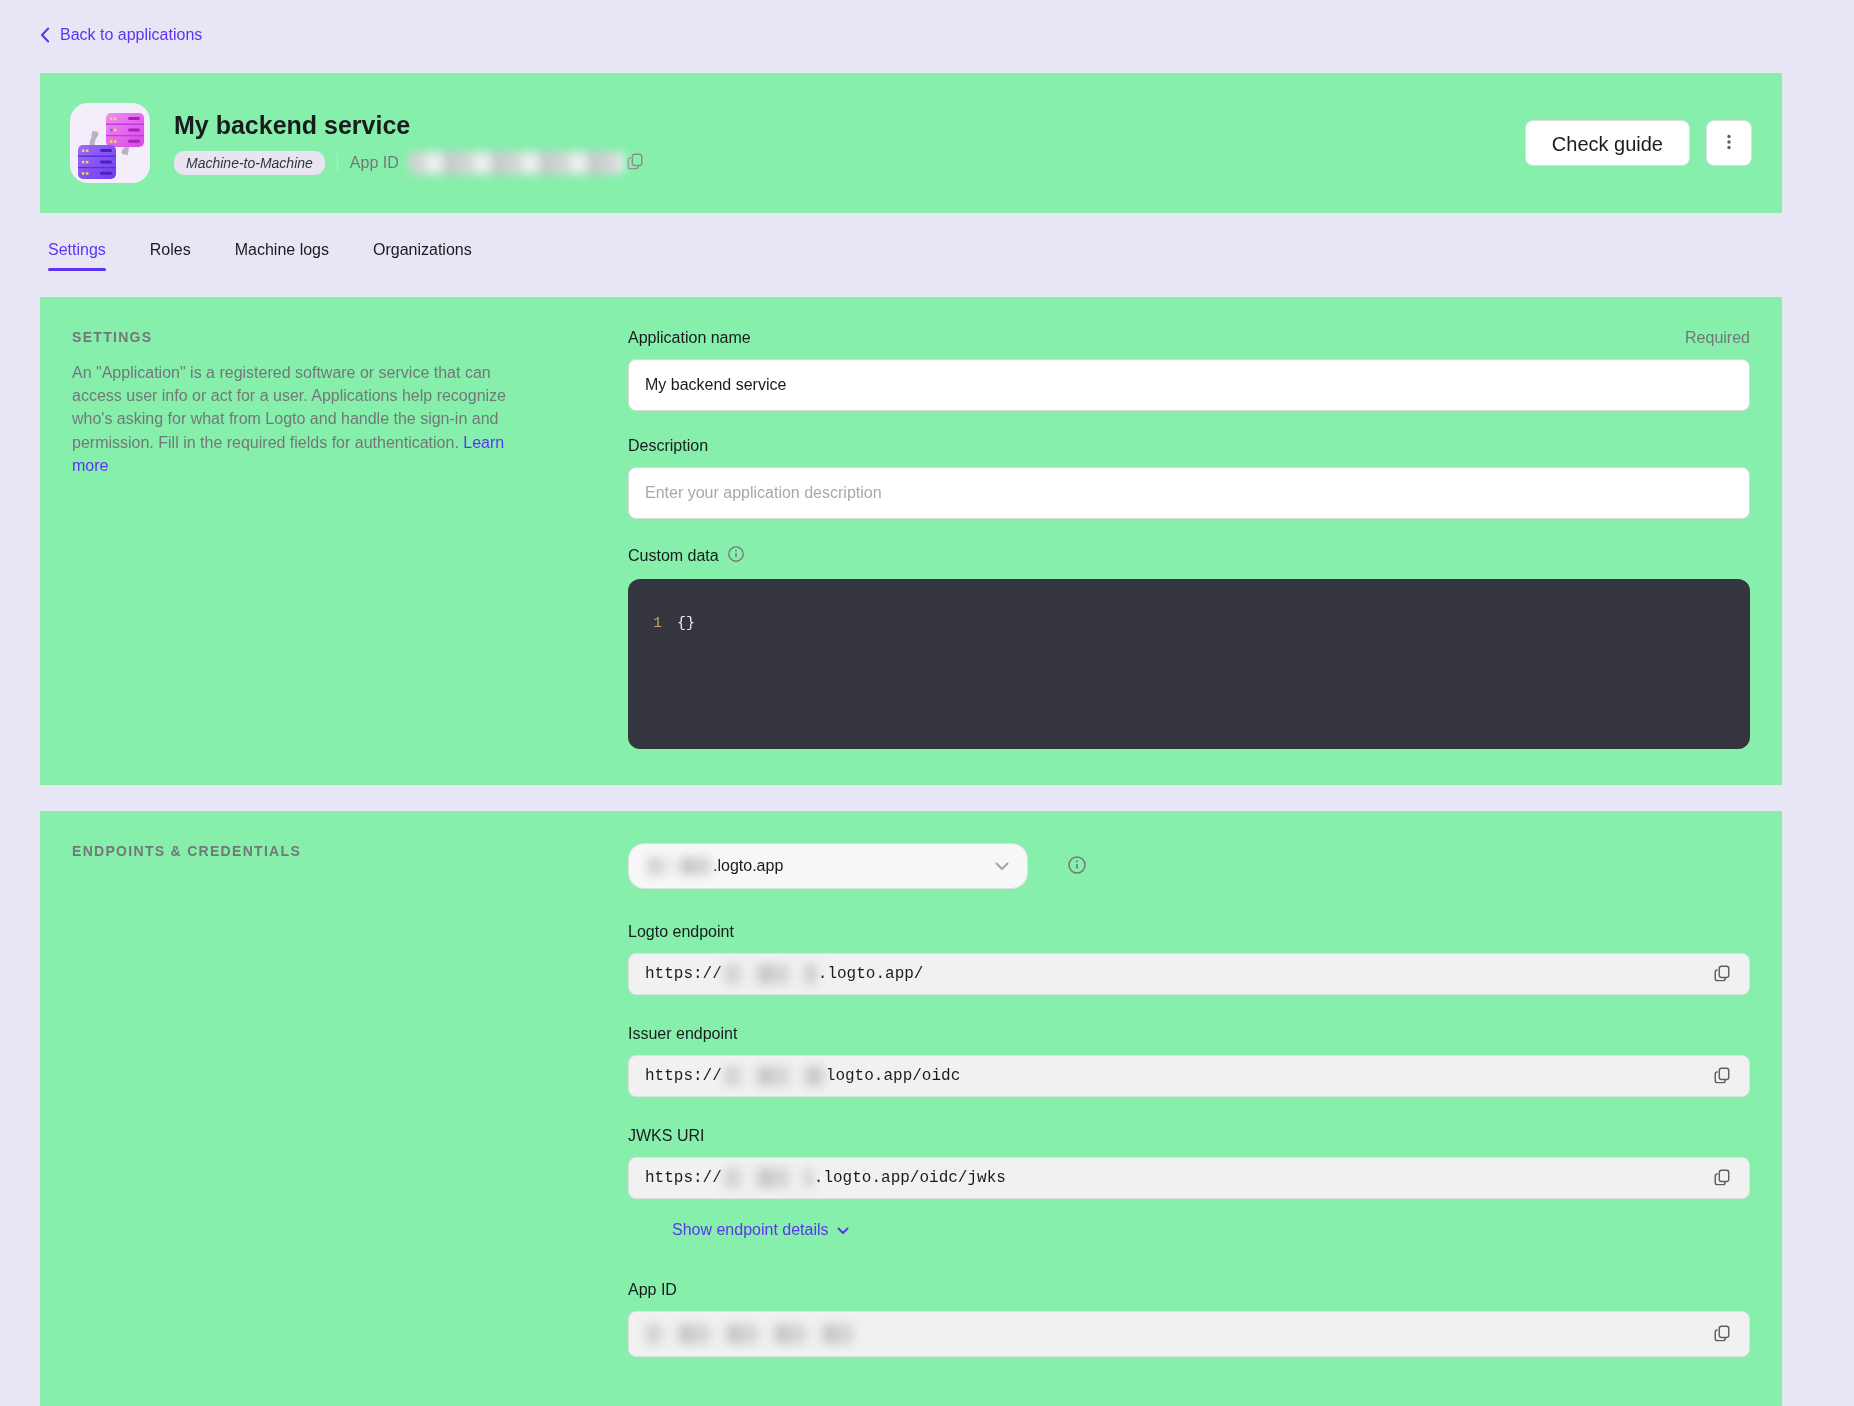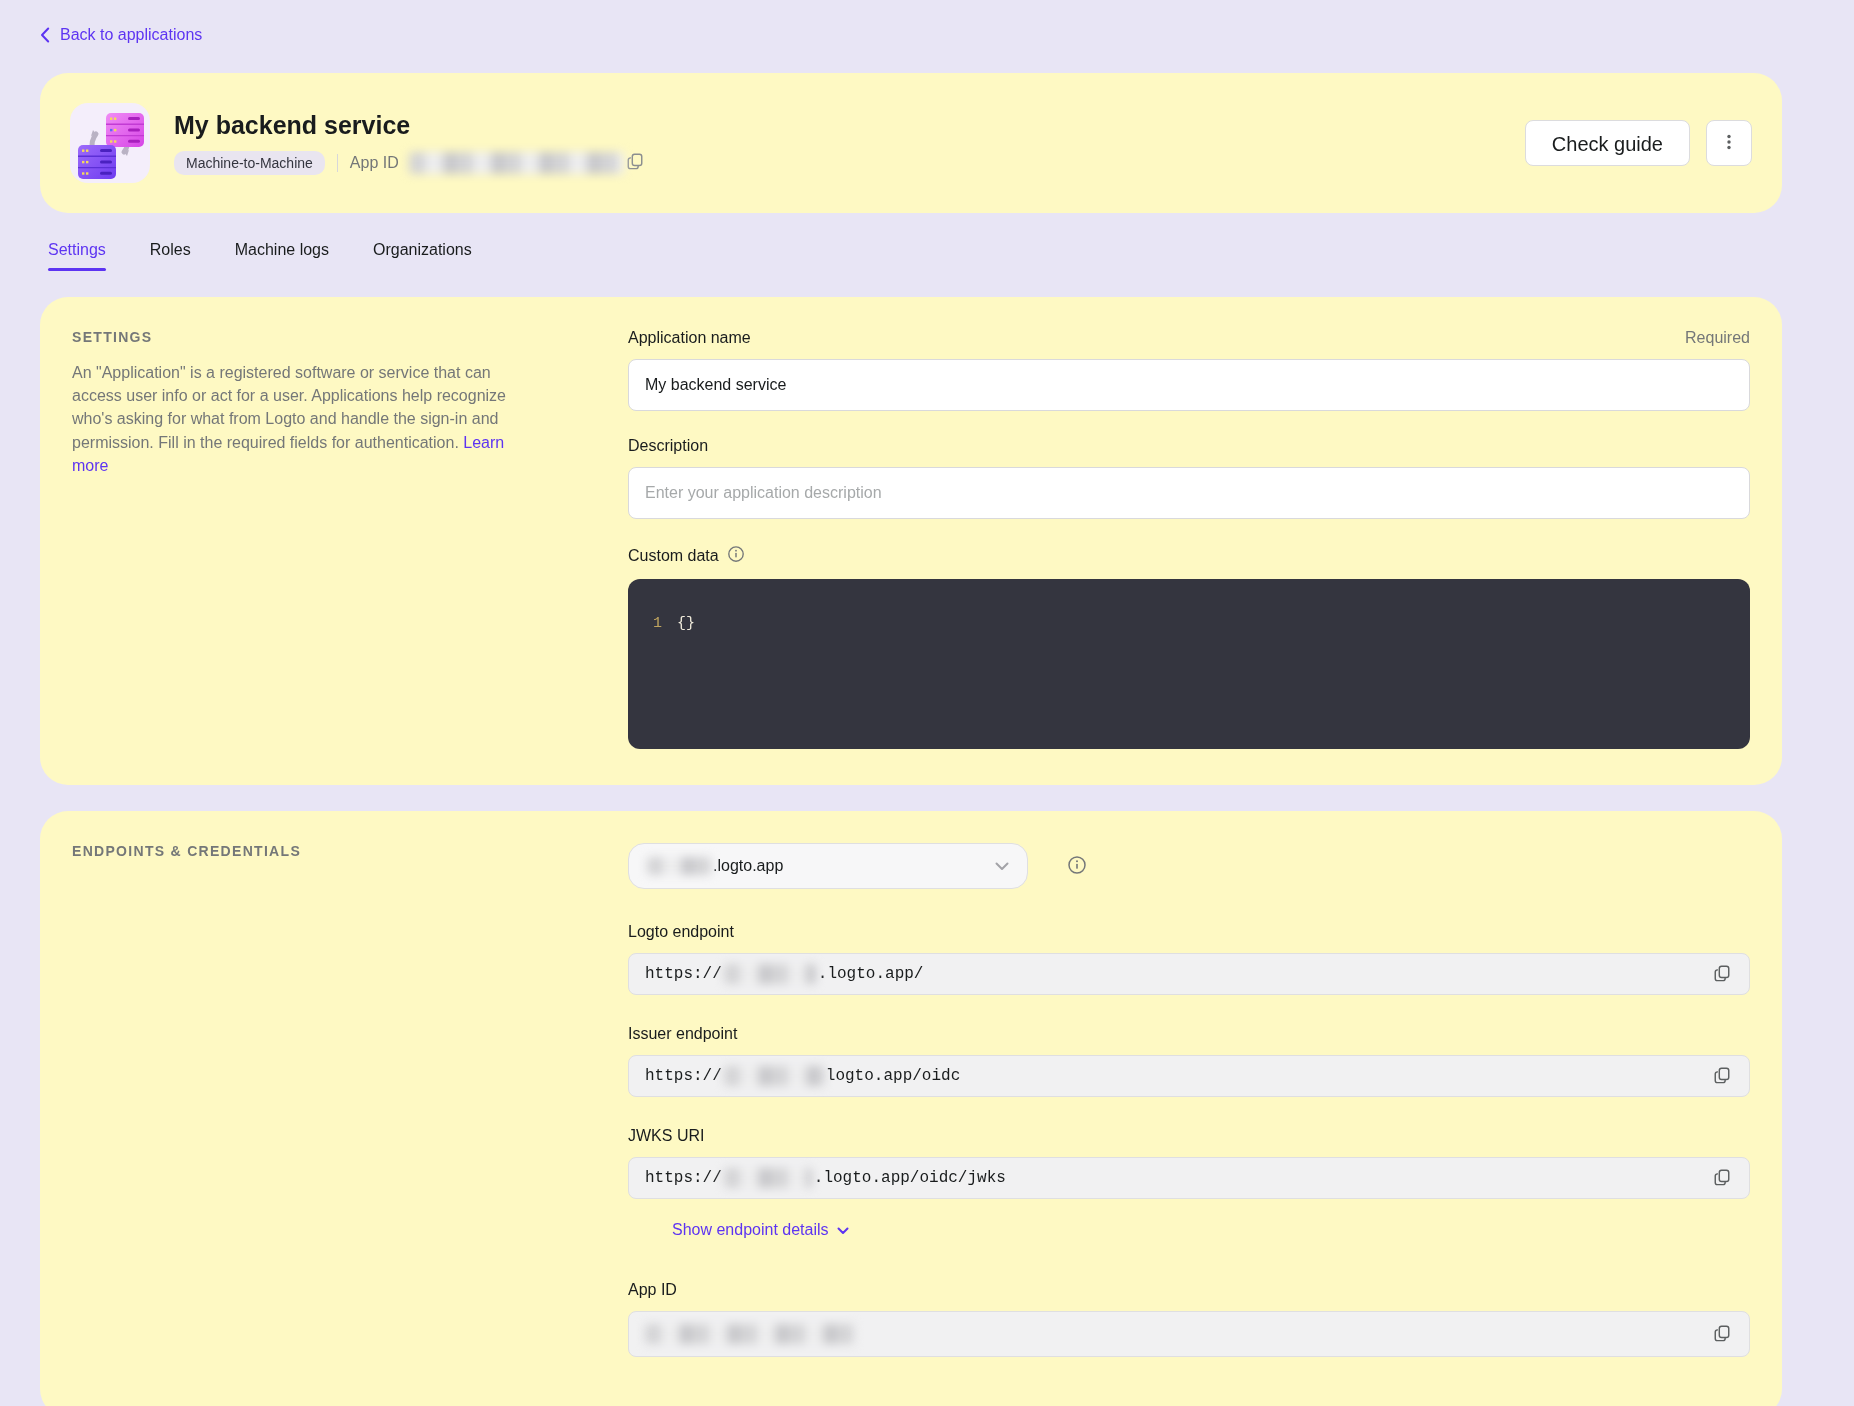--- a/index.html
+++ b/index.html
@@ -11,27 +11,27 @@
     overflow:hidden;
     position:relative;
   }
   .container { padding:26px 72px 0 40px; }
 
   
   .back-link { display:inline-flex; align-items:center; gap:10px; color:#5d34f2; font-size:16px; font-weight:500; cursor:pointer; }
   .back-link svg { display:block; }
 
   
-  .card { background:#fef9c3; border-radius:28px; }
+  .card { background:#86efac; border-radius:0; }
   .header-card { margin-top:26px; height:140px; display:flex; align-items:center; padding:0 30px; }
   .app-icon { width:80px; height:80px; margin-right:24px; flex:0 0 auto; }
   .title-block { display:flex; flex-direction:column; gap:10px; }
   .app-title { font-size:25px; font-weight:700; color:#191c1d; }
   .meta-row { display:flex; align-items:center; }
-  .type-badge { background:#e9e5f0; color:#34353f; font-size:14px; padding:4px 12px; border-radius:10px; }
+  .type-badge { background:#e9e5f0; color:#34353f; font-size:14px; padding:4px 12px; border-radius:10px;font-style:italic; }
   .meta-divider { width:1px; height:18px; background:#d7d7da; margin:0 12px; }
   .meta-label { font-size:16px; color:#747778; }
   .redacted { display:inline-block; border-radius:4px; filter:blur(5px);
     background:repeating-linear-gradient(90deg,#d4d4d6 0 16px,#ededee 16px 34px,#c9c9cc 34px 48px); }
   .hdr-appid-blur { width:215px; height:22px; margin-left:10px; }
   .copy-btn { background:none; border:none; cursor:pointer; display:inline-flex; align-items:center; padding:2px; }
   .header-actions { margin-left:auto; display:flex; align-items:center; gap:16px; }
   .check-guide-btn { height:46px; padding:12px 26px; background:#fff; border:1px solid #dcdcde; border-radius:8px;
     font-size:20px; font-weight:500; color:#191c1d; cursor:pointer; font-family:inherit; }
   .kebab-btn { width:46px; height:46px; background:#fff; border:1px solid #dcdcde; border-radius:8px;

